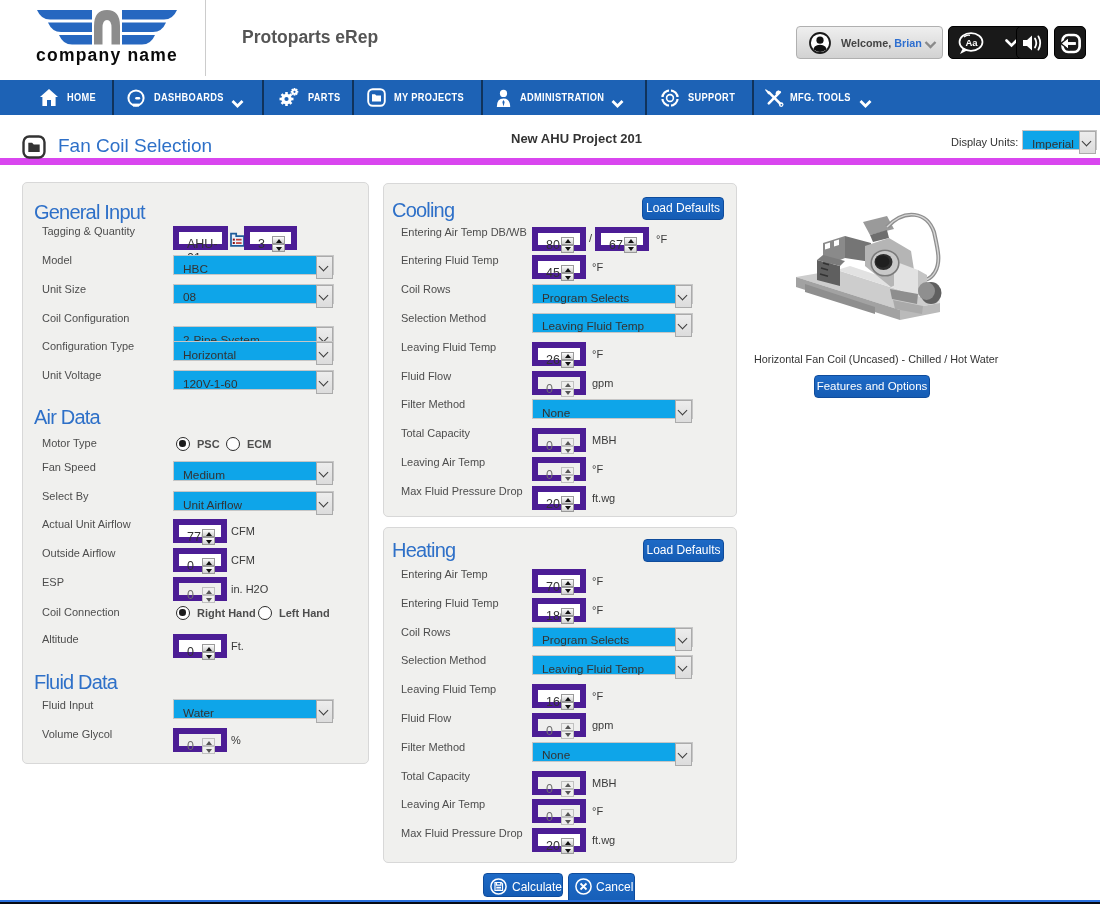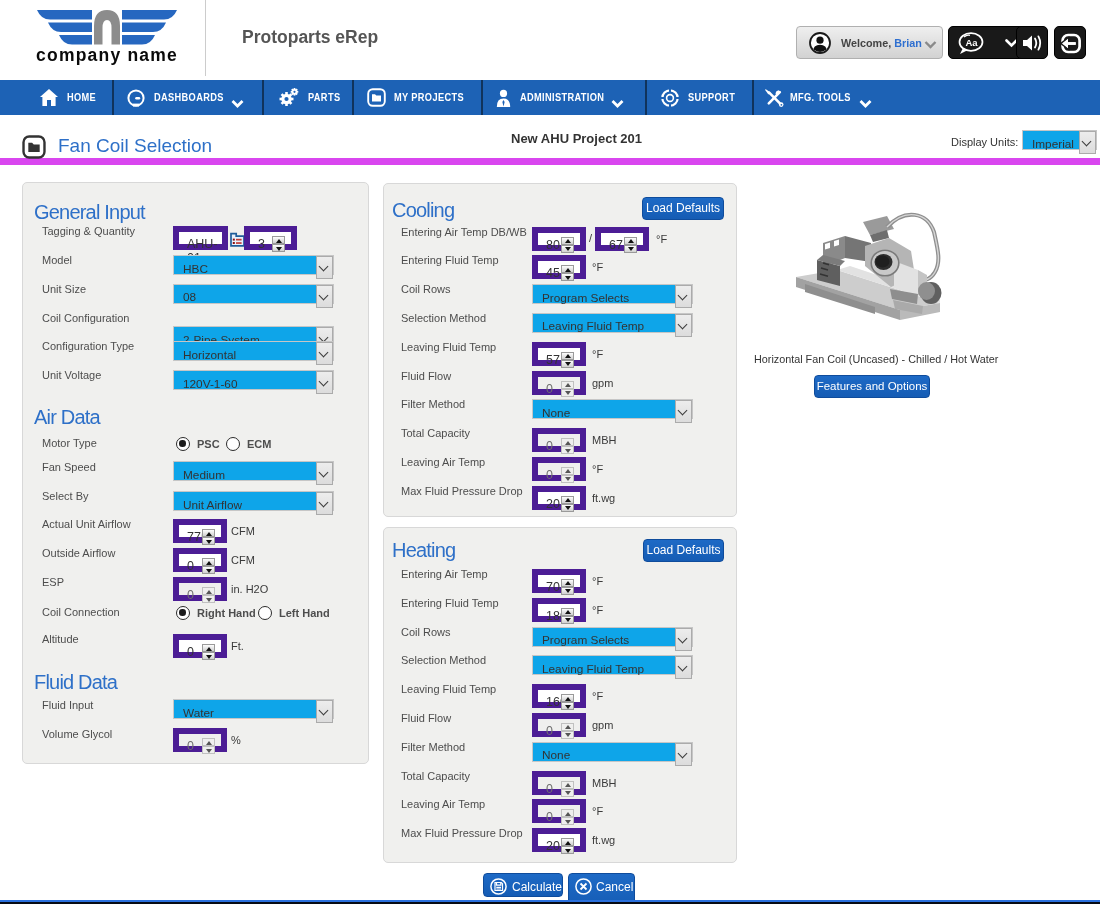--- a/index.html
+++ b/index.html
@@ -414,21 +414,21 @@
   </div>
 <div class="lbl" style="left:401px;top:311.9px">Selection Method</div>
 <div class="sel" style="left:532px;top:312.90000000000003px;width:161px">
     <span class="v">Leaving Fluid Temp</span>
     <span class="sbtn">
       <span class="chev"></span>
     </span>
   </div>
 <div class="lbl" style="left:401px;top:340.7px">Leaving Fluid Temp</div>
 <div class="spin" style="left:532px;top:341.70000000000005px;width:54px">
-    <span class="v">57</span>
+    <span class="v">26</span>
     <span class="sbox">
       <span class="sb u">
         <span class="tri-u"></span>
       </span>
       <span class="sb d">
         <span class="tri-d"></span>
       </span>
     </span>
   </div>
 <div class="unit" style="left:592px;top:347.70000000000005px">°F</div>

